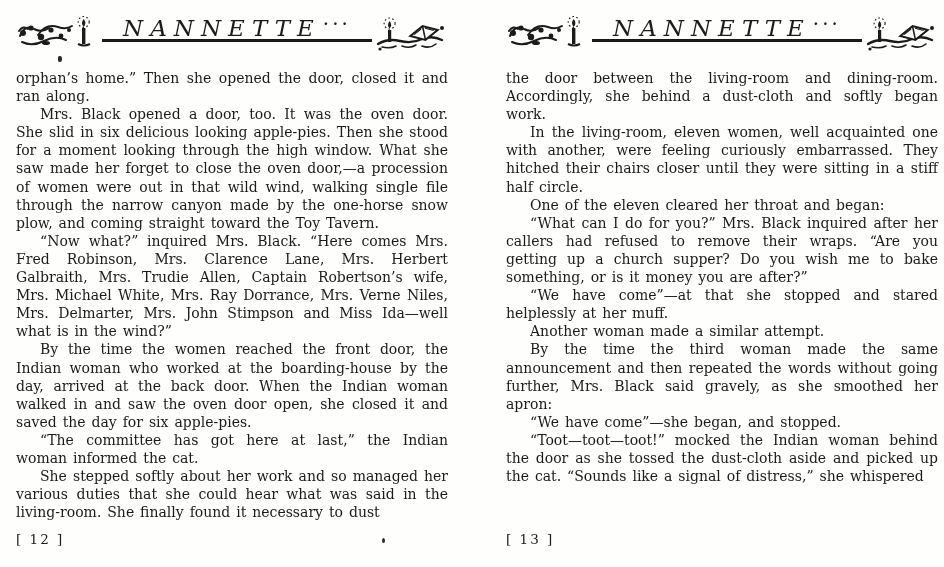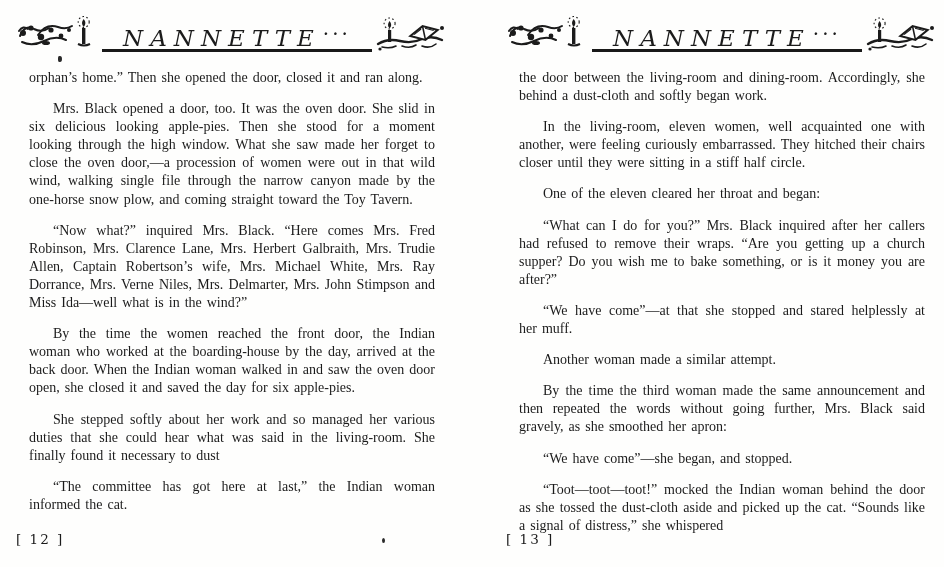--- a/index.html
+++ b/index.html
@@ -20,21 +20,21 @@
   
   .running-head{
     display:flex;align-items:flex-end;height:42px;
   }
   .ornament{flex:0 0 auto;}
   .head-center{
     flex:1 1 auto;
     border-bottom:3px solid #191919;
     text-align:center;
     padding-bottom:1px;
-    margin:4px 4px;
+    margin:14px 4px;
     white-space:nowrap;
   }
   .head-title{
     font-style:italic;
     font-size:23px;
     letter-spacing:7px;
     line-height:1;
     display:inline-block;
     transform:translateY(2px);
   }
@@ -48,21 +48,21 @@
 
   
   .text-block{
     margin-top:13px;
     font-size:14px;
     line-height:18.1px;
     text-align:justify;
     word-spacing:1.5px;
     hyphens:auto;
   }
-  .text-block p{margin:13px;text-indent:24px;font-family:Liberation Serif, serif;}
+  .text-block p{margin:0;text-indent:24px;}
   .text-block p.noindent{text-indent:0;}
 
   
   .folio{
     position:absolute;left:0;right:0;top:517px;
     text-align:left;
     font-size:13.5px;
     letter-spacing:2px;
   }
 
@@ -119,22 +119,22 @@
         <circle cx="4" cy="33" r="1.6" fill="#1b1b1b"></circle>
       </svg>
     </span>
   </div>
 
   <div class="text-block">
     <p class="noindent">orphan’s home.”  Then she opened the door, closed it and ran along.</p>
     <p>Mrs. Black opened a door, too.  It was the oven door. She slid in six delicious looking apple-pies.  Then she stood for a moment looking through the high window.  What she saw made her forget to close the oven door,—a procession of women were out in that wild wind, walking single file through the narrow canyon made by the one-horse snow plow, and coming straight toward the Toy Tavern.</p>
     <p>“Now what?” inquired Mrs. Black.  “Here comes Mrs. Fred Robinson, Mrs. Clarence Lane, Mrs. Herbert Galbraith, Mrs. Trudie Allen, Captain Robertson’s wife, Mrs. Michael White, Mrs. Ray Dorrance, Mrs. Verne Niles, Mrs. Delmarter, Mrs. John Stimpson and Miss Ida—well what is in the wind?”</p>
     <p>By the time the women reached the front door, the Indian woman who worked at the boarding-house by the day, arrived at the back door.  When the Indian woman walked in and saw the oven door open, she closed it and saved the day for six apple-pies.</p>
+    <p>“The committee has got here at last,” the Indian woman informed the cat.</p>
     <p>She stepped softly about her work and so managed her various duties that she could hear what was said in the living-room.  She finally found it necessary to dust</p>
-    <p>“The committee has got here at last,” the Indian woman informed the cat.</p>
   </div>
 
   <div class="folio">[ 12 ]</div>
   <span class="ink-speck speck-a"></span>
   <span class="ink-speck speck-b"></span>
 </div>
 
 <div class="page right">
   <div class="running-head">
     <span class="ornament">

